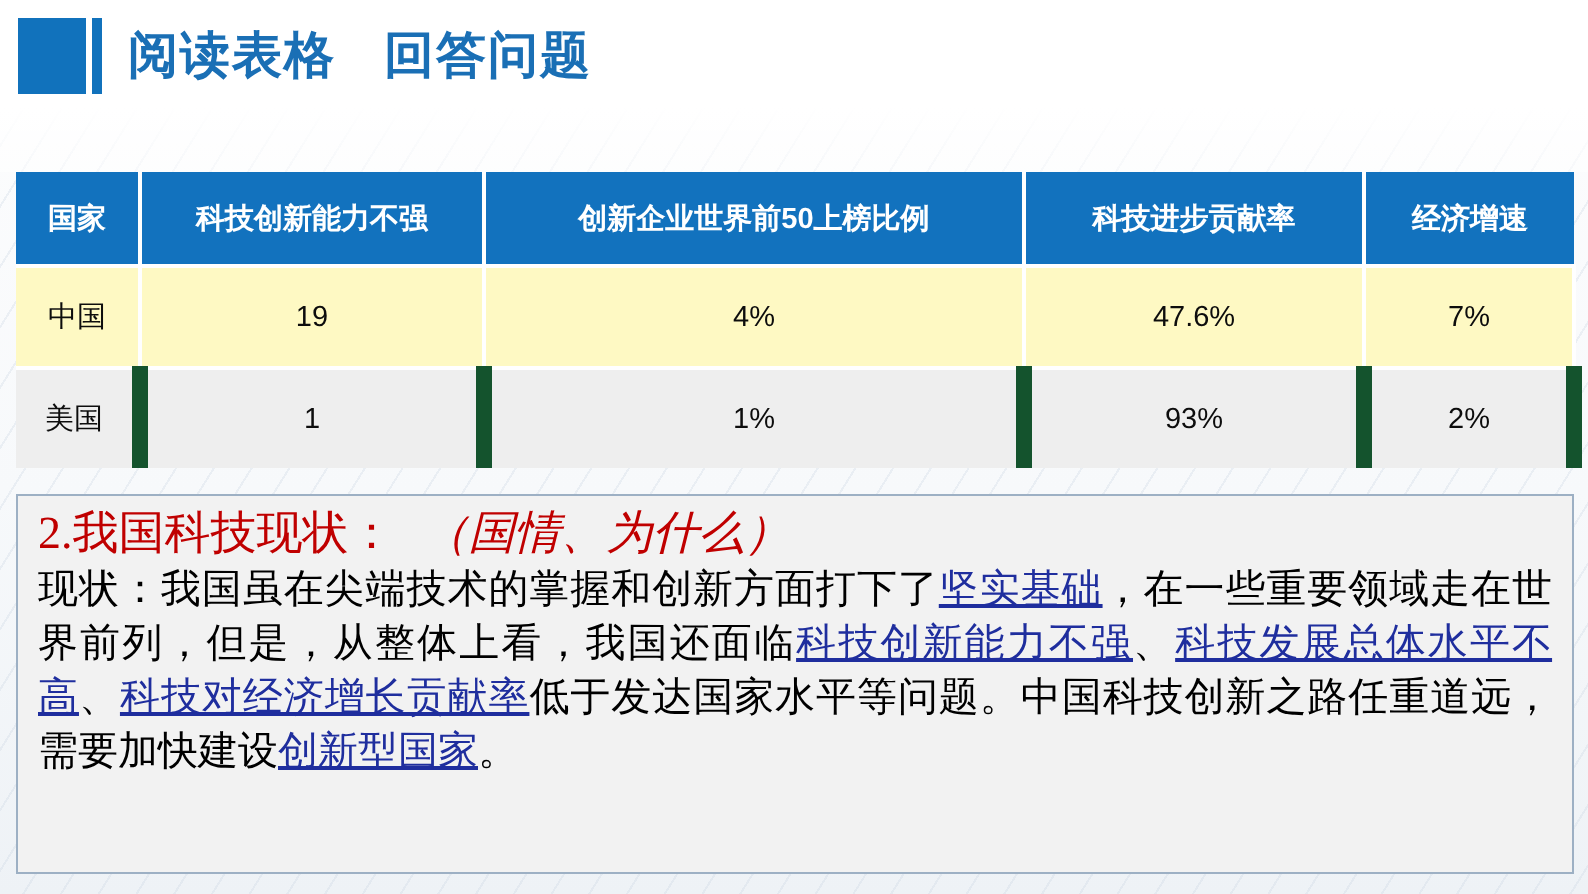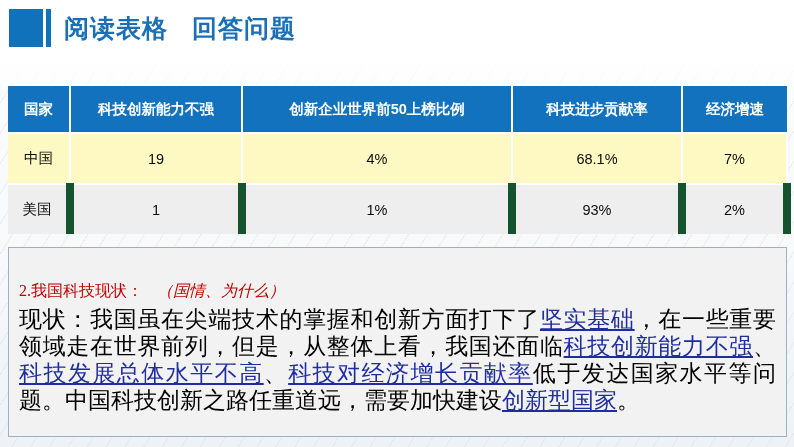--- a/index.html
+++ b/index.html
@@ -142,33 +142,32 @@
     width: 779px;
     height: 190px;
     box-sizing: border-box;
     background: #F2F2F2;
     border: 1px solid #9DB0C4;
     padding: 6px 10px 0 10px;
   }
   .tb-heading {
     font-family: "Liberation Serif", "DejaVu Serif", serif;
     color: #C00000;
-    font-size: 16px;
+    font-size: 23px;
     font-weight: 400;
     line-height: 26px;
     white-space: nowrap;
-    margin-top: 24px;
   }
   .tb-heading .ital {
     font-style: italic;
   }
   .tb-heading .sp { display:inline-block; width: 14px; }
   .tb-body {
     font-family: "Liberation Serif", "DejaVu Serif", serif;
-    font-size: 23px;
+    font-size: 20px;
     line-height: 27px;
     color: #000000;
     text-align: justify;
     text-justify: inter-ideograph;
     margin-top: 2px;
   }
   .lnk {
     color: #1F2E9E;
     text-decoration: underline;
   }
@@ -204,21 +203,21 @@
         <th>创新企业世界前50上榜比例</th>
         <th>科技进步贡献率</th>
         <th>经济增速</th>
       </tr>
     </thead>
     <tbody>
       <tr class="row-a">
         <td class="cell-country">中国</td>
         <td>19</td>
         <td>4%</td>
-        <td>68.1%</td>
+        <td>47.6%</td>
         <td>7%</td>
       </tr>
       <tr class="row-b">
         <td class="cell-country">美国</td>
         <td>1</td>
         <td>1%</td>
         <td>93%</td>
         <td>2%</td>
       </tr>
     </tbody>

